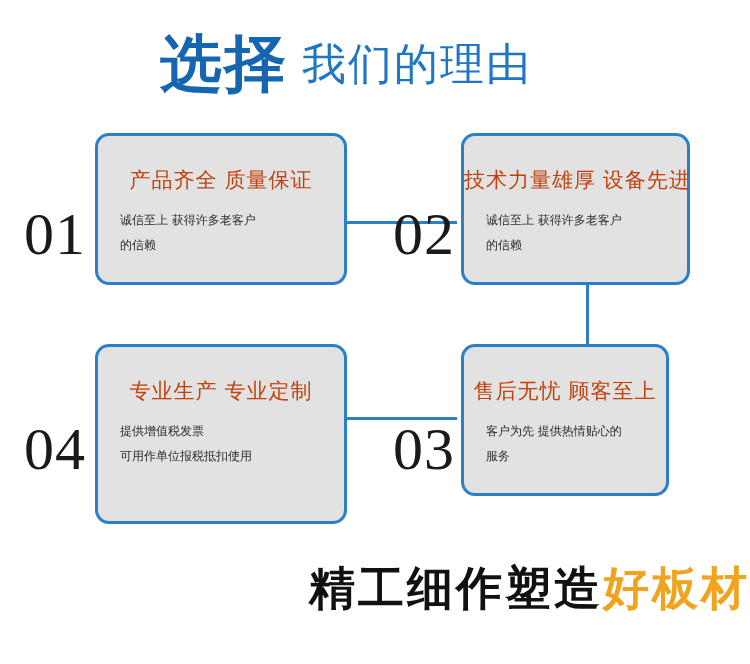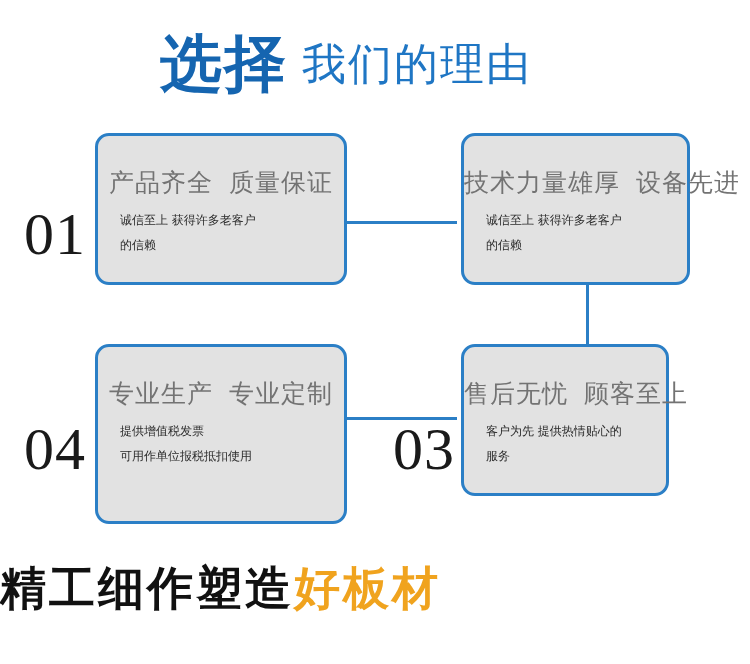--- a/index.html
+++ b/index.html
@@ -59,23 +59,23 @@
     background: #e2e2e2;
     border: 3px solid #2b7fc6;
     border-radius: 14px;
   }
   .card-title {
     position: absolute;
     left: 0;
     right: 0;
     top: 30px;
     text-align: center;
-    font-size: 25px;
-    color: #737373;
-    font-family: Liberation Mono, monospace;
+    font-size: 21px;
+    color: #c2410c;
+    font-family: Liberation Sans, sans-serif;
     letter-spacing: 1px;
     white-space: nowrap;
   }
   .card-body {
     position: absolute;
     left: 22px;
     right: 18px;
     top: 72px;
     font-size: 12px;
     line-height: 25px;
@@ -93,21 +93,21 @@
     font-weight: normal;
     letter-spacing: 1px;
   }
 
   
   .footer {
     position: absolute;
     left: 0;
     top: 558px;
     width: 750px;
-    text-align: left;
+    text-align: right;
     white-space: nowrap;
   }
   .footer-dark {
     font-size: 46px;
     font-weight: bold;
     color: #111111;
     letter-spacing: 3px;
     font-family: "DejaVu Sans", sans-serif;
   }
   .footer-accent {
@@ -135,20 +135,21 @@
 
   <div class="num" style="left:24px; top:200px;">01</div>
   <div class="card" style="left:95px; top:133px; width:252px; height:152px;">
     <div class="card-title">产品齐全  质量保证</div>
     <div class="card-body">
       <div>诚信至上  获得许多老客户</div>
       <div>的信赖</div>
     </div>
   </div>
 
+  <div class="num" style="left:393px; top:200px;">02</div>
   <div class="card" style="left:461px; top:133px; width:229px; height:152px;">
     <div class="card-title">技术力量雄厚  设备先进</div>
     <div class="card-body">
       <div>诚信至上  获得许多老客户</div>
       <div>的信赖</div>
     </div>
   </div>
 
   <div class="num" style="left:24px; top:415px;text-align:right;">04</div>
   <div class="card" style="left:95px; top:344px; width:252px; height:180px;">

